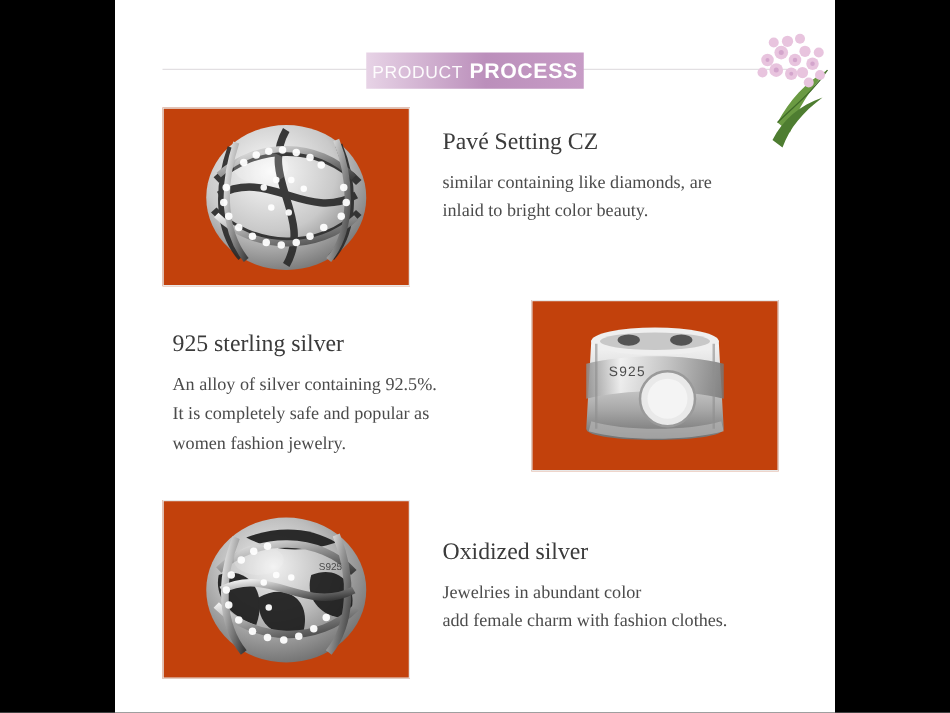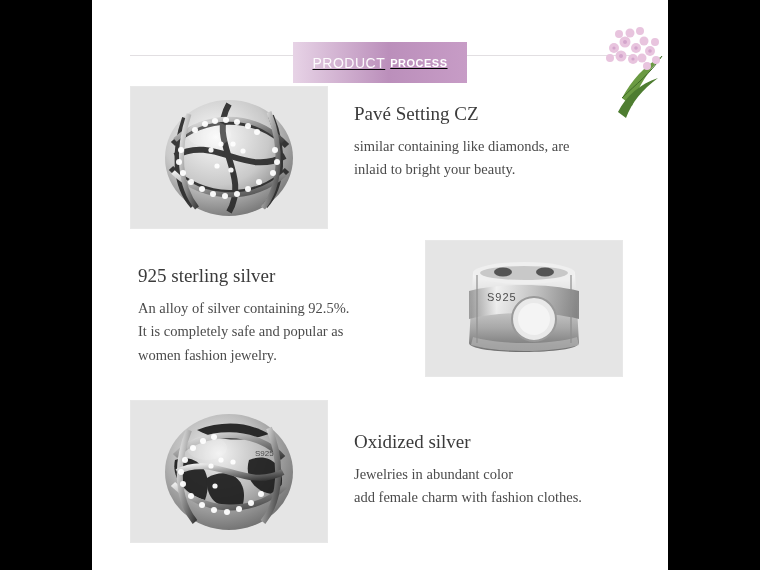--- a/index.html
+++ b/index.html
@@ -38,58 +38,57 @@
     background: #e2dfe2;
   }
   .rule.left  { left: 38px;  width: 170px; }
   .rule.right { left: 368px; width: 170px; }
 
   .badge {
     position: absolute;
     left: 201px;
     top: 0;
     width: 174px;
-    height: 41px;
+    height: 29px;
     background: #c9a2c4;
     background: linear-gradient(90deg, #e7d3e6 0%, #bb8fbb 55%, #c79cc6 100%);
     display: flex;
     align-items: center;
     justify-content: center;
     letter-spacing: 0.5px;
-    text-decoration: underline;
   }
   .badge .light {
     color: #ffffff;
     font-family: "Liberation Sans", sans-serif;
     font-size: 14px;
     font-weight: 400;
     opacity: 0.95;
   }
   .badge .bold {
     color: #ffffff;
     font-family: "Liberation Sans", sans-serif;
-    font-size: 11px;
+    font-size: 17px;
     font-weight: bold;
     margin-left: 5px;
   }
 
   
   .flower {
     position: absolute;
     left: 500px;
     top: 20px;
     width: 76px;
     height: 110px;
     overflow: hidden;
   }
 
   .photo {
     position: absolute;
     border: 1px solid #e8e8e8;
-    background: #e5e5e5;
+    background: #c2410c;
     overflow: hidden;
   }
 
   .txt { position: absolute; }
 
   .title {
     font-family: "Liberation Serif", serif;
     font-size: 19px;
     color: #3b3b3b;
     margin: 0 0 10px 0;
@@ -235,21 +234,21 @@
         </g>
         <ellipse cx="64" cy="40" rx="22" ry="13" fill="#ffffff" opacity="0.18"></ellipse>
       </svg>
     </div>
   </div>
 
   <div class="txt" id="b1-text">
     <h2 class="title">Pavé Setting CZ</h2>
     <p class="body">
       <span>similar containing like diamonds, are</span>
-      <span>inlaid to bright your beauty.</span>
+      <span>inlaid to bright color beauty.</span>
     </p>
   </div>
 
   <div class="photo" id="b2-photo">
     <div class="bead-wrap">
       <svg width="170" height="124" viewBox="0 0 170 124">
         <defs>
           <linearGradient id="g2" x1="0" y1="0" x2="0" y2="1">
             <stop offset="0%" stop-color="#fdfdfd"></stop>
             <stop offset="38%" stop-color="#dcdcdc"></stop>

